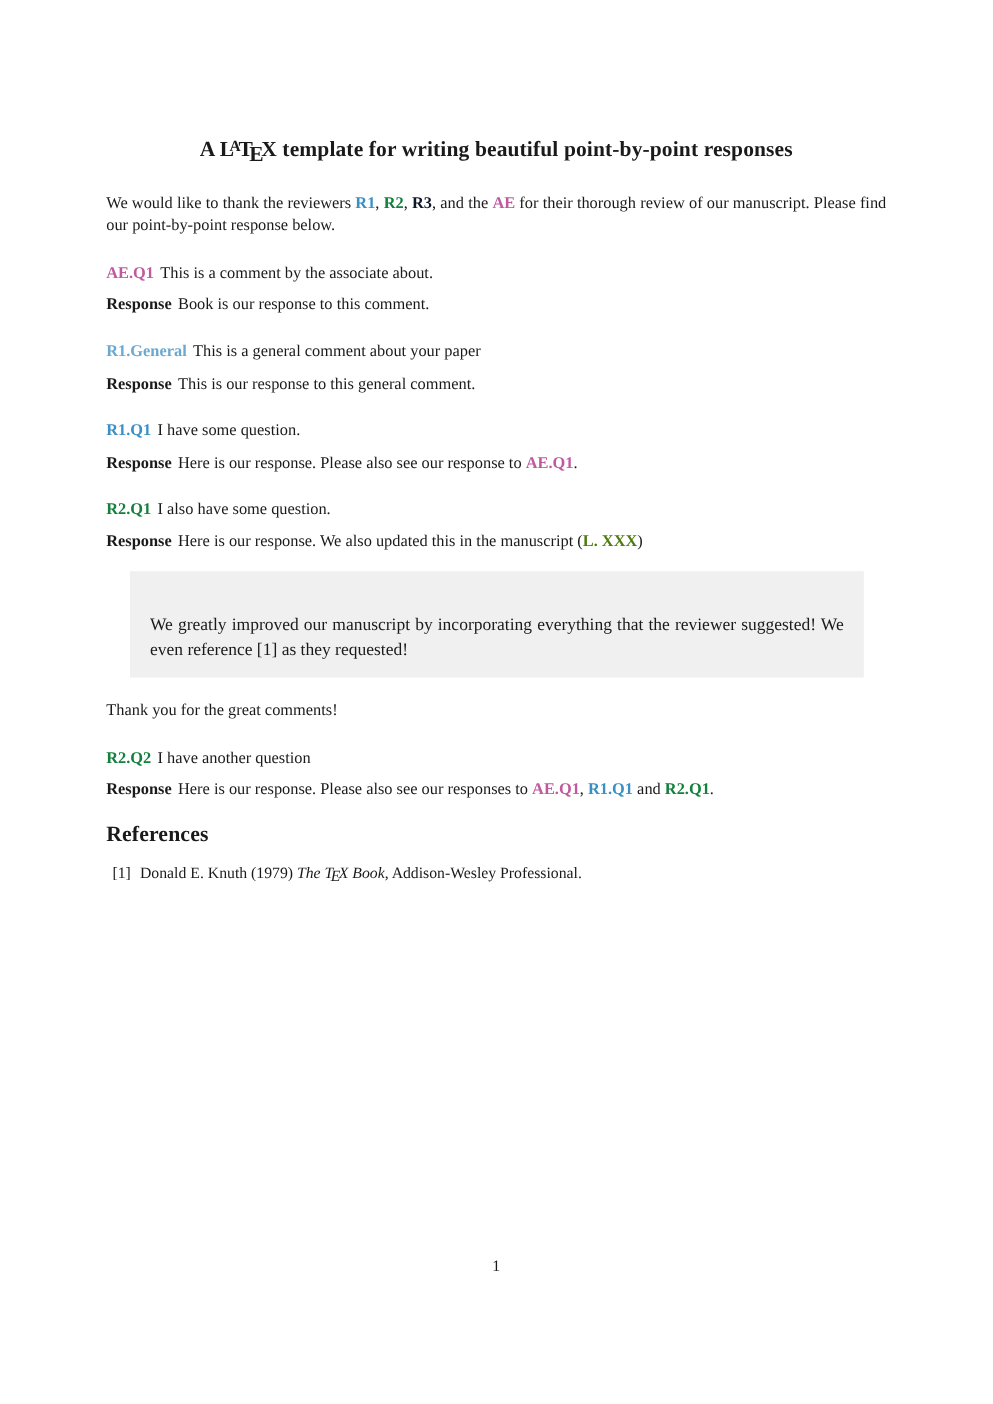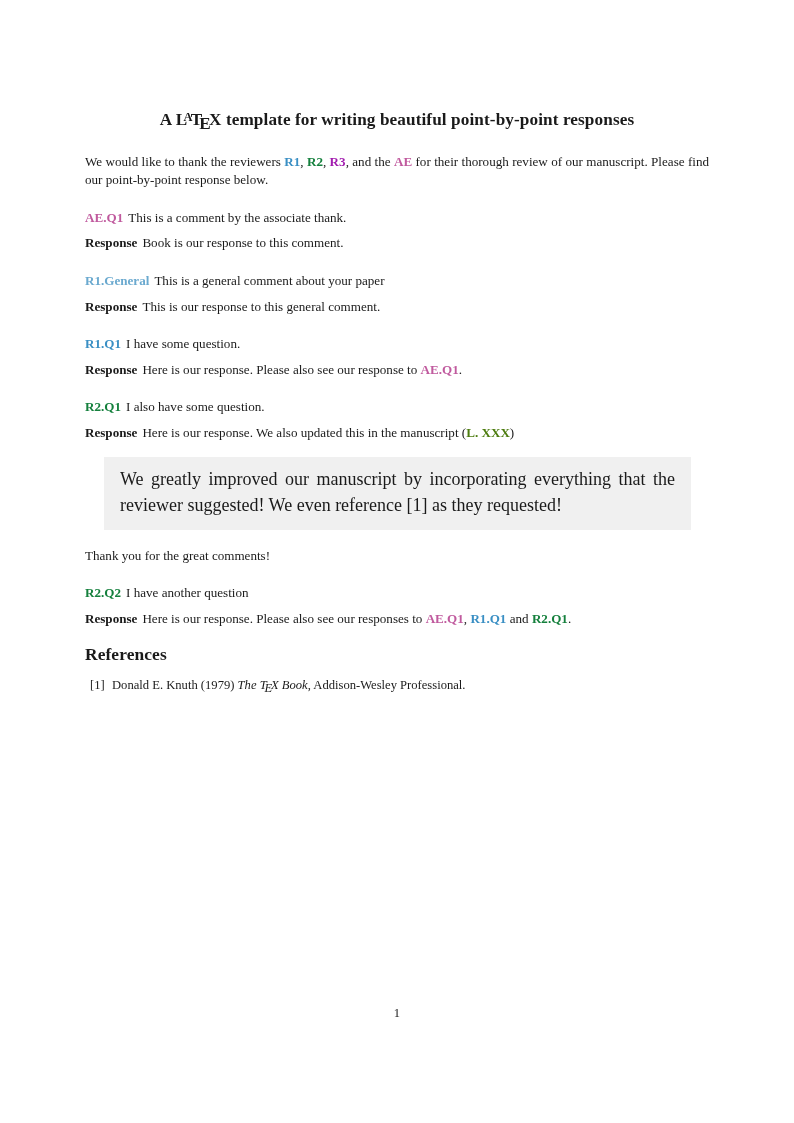--- a/index.html
+++ b/index.html
@@ -76,36 +76,37 @@
 
   .lbl { font-weight: bold; }
   .lbl-resp { font-weight: bold; color: #1a1a1a; }
   .spacer { display: inline-block; width: 5px; }
 
   
   .tag { font-weight: bold; }
   .tag-r1 { color: #3a8fc4; }
   .tag-r1b { color: #6aa9cf; }
   .tag-r2 { color: #15803d; margin-top: 12px; }
-  .tag-r3 { color: #a21caf; }
+  .tag-r3 { color: #0f172a; }
   .tag-ae { color: #c05a9e; }
   .tag-ln { color: #4d7c0f; }
 
   
   .quote {
     background: #f0f0f0;
     margin: 15px 0 0 19px;
     padding: 10px 16px 11px 16px;
     width: 555px;
     box-sizing: content-box;
   }
   .quote p {
-    font-size: 18px;
+    font-size: 14px;
     line-height: 1.42;
     text-align: justify;
+    margin-top: 24px;
   }
 
   .thanks { margin-top: 17px; }
 
   
   .refs-head {
     font-size: 17.4px;
     font-weight: bold;
     margin: 16px 0 12px 0;
     letter-spacing: 0.1px;
@@ -135,21 +136,21 @@
 
 <div class="page">
 
   <div class="content">
 
     <h1 class="doc-title"><span>A </span><span class="latex-logo">L<span class="a">A</span><span class="t">T</span><span class="e">E</span>X</span><span> template for writing beautiful point-by-point responses</span></h1>
 
     <p class="intro"><span>We would like to thank the reviewers </span><span class="tag tag-r1">R1</span><span>, </span><span class="tag tag-r2">R2</span><span>, </span><span class="tag tag-r3">R3</span><span>, and the </span><span class="tag tag-ae">AE</span><span> for their thorough review of our manuscript. Please find our point-by-point response below.</span></p>
 
     <div class="block">
-      <p class="qline"><span class="lbl tag-ae">AE.Q1</span><span class="spacer"></span><span>This is a comment by the associate thank.</span></p>
+      <p class="qline"><span class="lbl tag-ae">AE.Q1</span><span class="spacer"></span><span>This is a comment by the associate about.</span></p>
       <p class="rline"><span class="lbl-resp">Response</span><span class="spacer"></span><span>Book is our response to this comment.</span></p>
     </div>
 
     <div class="block">
       <p class="qline"><span class="lbl tag-r1b">R1.General</span><span class="spacer"></span><span>This is a general comment about your paper</span></p>
       <p class="rline"><span class="lbl-resp">Response</span><span class="spacer"></span><span>This is our response to this general comment.</span></p>
     </div>
 
     <div class="block">
       <p class="qline"><span class="lbl tag-r1">R1.Q1</span><span class="spacer"></span><span>I have some question.</span></p>

